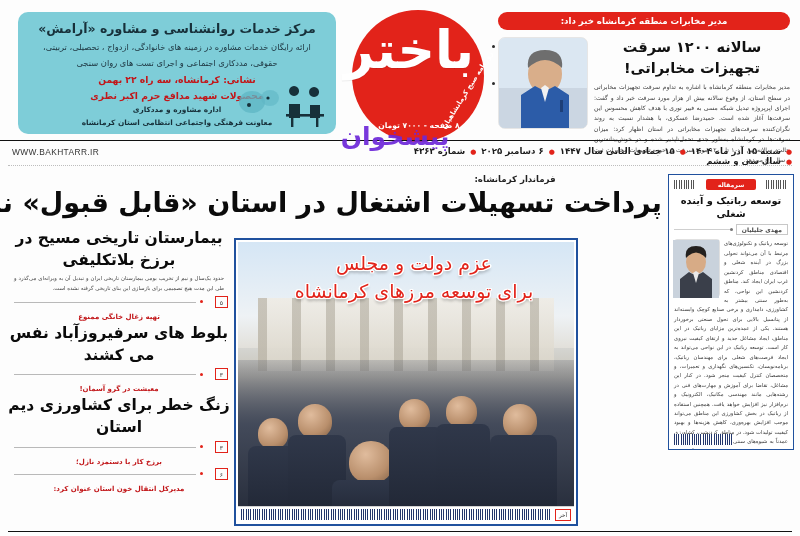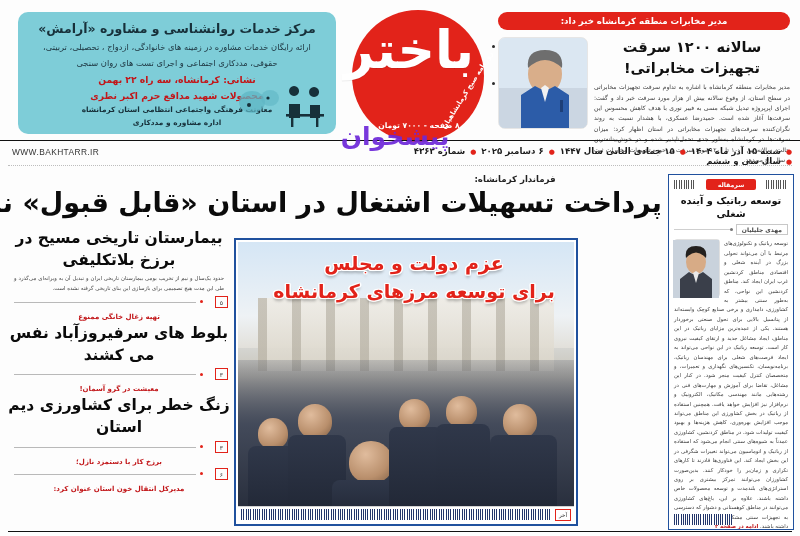--- a/index.html
+++ b/index.html
@@ -243,21 +243,21 @@
   .main-zone {
     position: absolute;
     top: 172px; left: 0;
     width: 800px; height: 364px;
   }
 
   
   .sidebar {
     position: absolute;
     top: 2px; right: 6px;
-    width: 126px; height: 356px;
+    width: 126px; height: 276px;
     border: 1px solid #20519e;
     background: #fff;
     padding: 4px 5px;
     overflow: hidden;
   }
   .sb-tabrow {
     position: relative;
     height: 11px;
     margin-bottom: 4px;
     display: flex; align-items: center; justify-content: center;
@@ -428,21 +428,21 @@
   .cp-body {
     position:absolute; border-radius: 8px 8px 0 0;
     background: linear-gradient(180deg,#30384a 0%,#1f2533 100%);
   }
   .cp-overlay {
     position: absolute;
     top: 8px; right: 10px;
     width: 300px;
     text-align: center;
     font-size: 19px;
-    font-weight: bold;
+    font-weight: normal;
     color: #e2231a;
     line-height: 1.45;
     letter-spacing: -0.3px;
     text-shadow:
       1.4px 0 0 #fff, -1.4px 0 0 #fff, 0 1.4px 0 #fff, 0 -1.4px 0 #fff,
       1px 1px 0 #fff, -1px -1px 0 #fff, 1px -1px 0 #fff, -1px 1px 0 #fff,
       0 2.5px 3px rgba(0,0,0,0.28);
   }
   .cp-footer {
     position: absolute;
@@ -475,22 +475,22 @@
 <div id="page">
 
   <div class="top-zone">
 
     <div class="ad-box">
       <div class="ad-title">مرکز خدمات روانشناسی و مشاوره «آرامش»</div>
       <div class="ad-sub">ارائه رایگان خدمات مشاوره در زمینه های خانوادگی، ازدواج ، تحصیلی، تربیتی،</div>
       <div class="ad-sub">حقوقی، مددکاری اجتماعی و اجرای تست های روان سنجی</div>
       <div class="ad-addr">نشانی: کرمانشاه، سه راه ۲۲ بهمن</div>
       <div class="ad-addr">محصولات شهید مدافع حرم اکبر نظری</div>
+      <div class="ad-org">اداره مشاوره و مددکاری</div>
       <div class="ad-org">معاونت فرهنگی واجتماعی انتظامی استان کرمانشاه</div>
-      <div class="ad-org">اداره مشاوره و مددکاری</div>
       <svg class="ad-figure" viewBox="0 0 92 46">
         <ellipse cx="16" cy="18" rx="13" ry="11" fill="#5fb6c4" opacity="0.75"></ellipse>
         <ellipse cx="34" cy="14" rx="9" ry="8" fill="#5fb6c4" opacity="0.6"></ellipse>
         <circle cx="13" cy="21" r="2" fill="#17303a"></circle>
         <circle cx="32" cy="14" r="1.6" fill="#17303a"></circle>
         <path d="M58 12 a5 5 0 1 1 0.1 0z" fill="#17303a"></path>
         <path d="M53 20 h11 v14 h-11z" fill="#17303a"></path>
         <path d="M78 13 a5 5 0 1 1 0.1 0z" fill="#17303a"></path>
         <path d="M74 21 h10 v13 h-10z" fill="#17303a"></path>
         <rect x="50" y="30" width="38" height="2.6" fill="#17303a"></rect>

